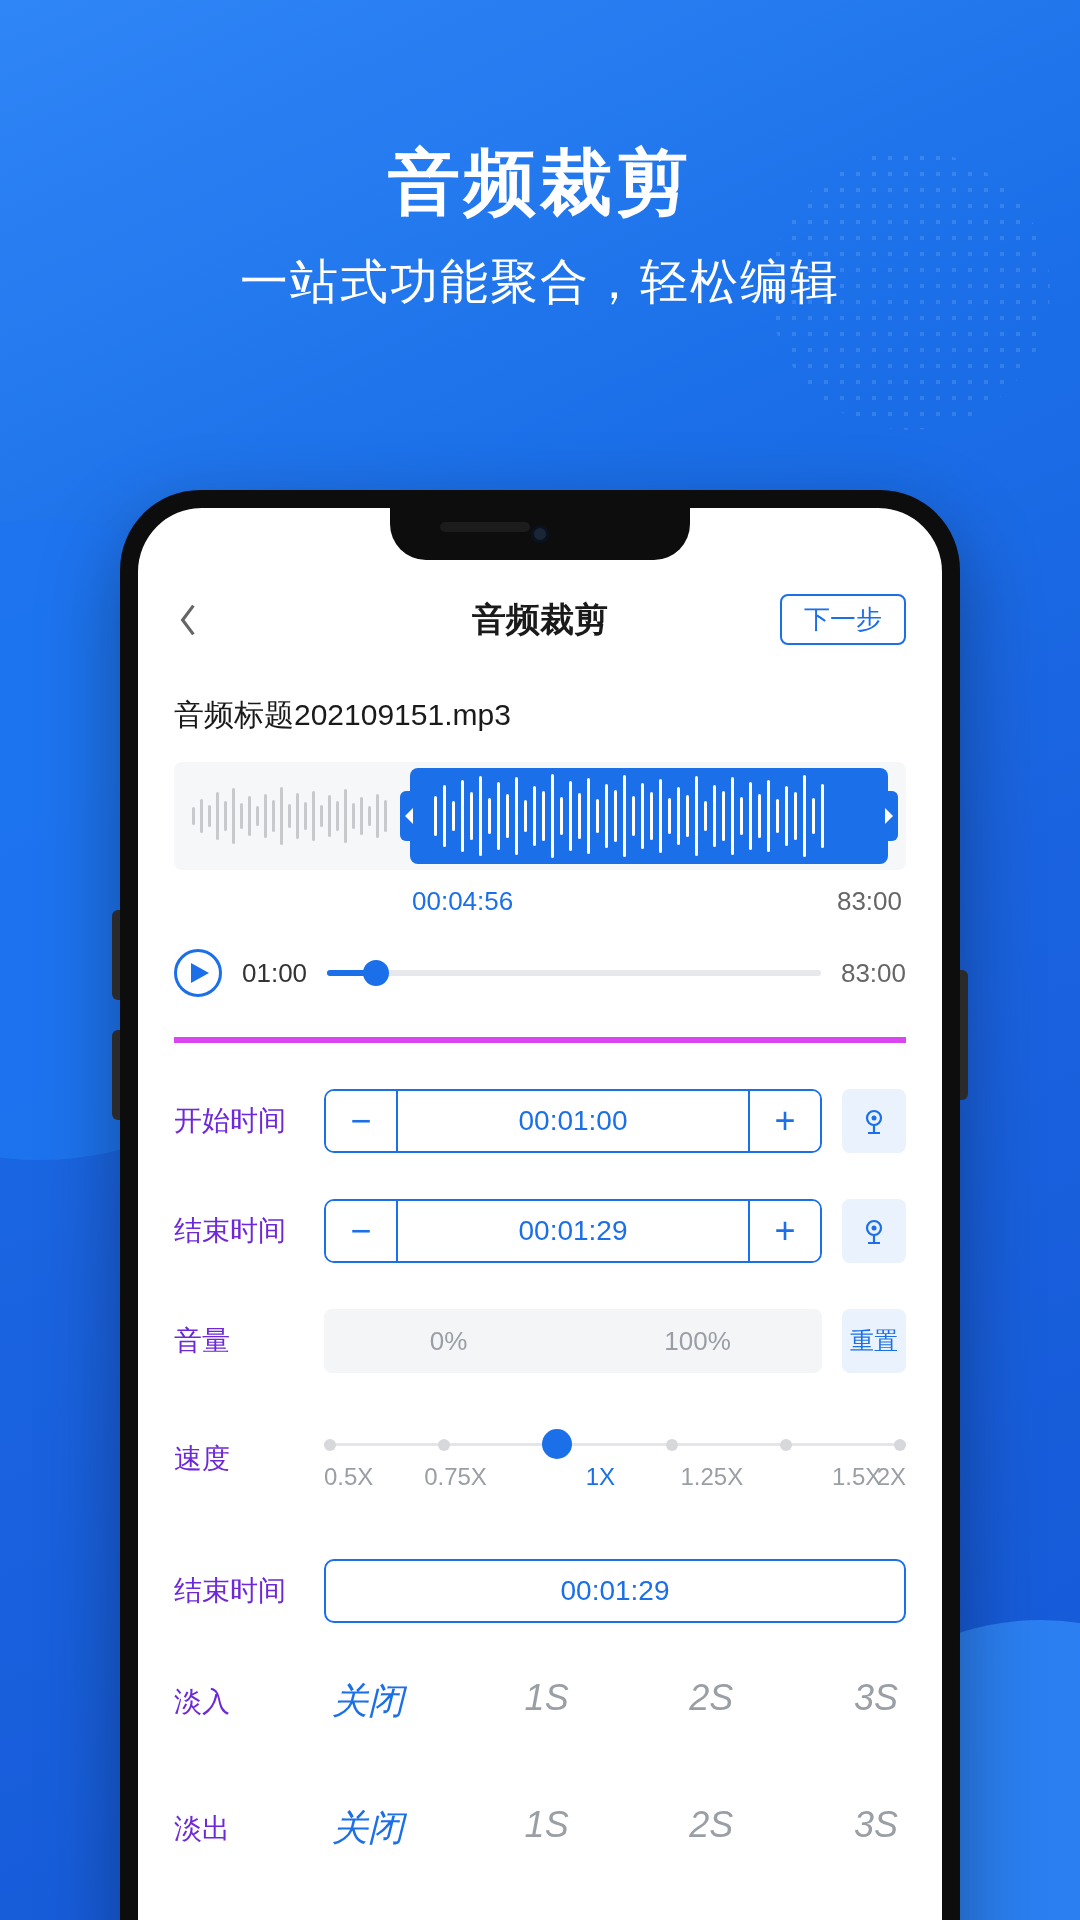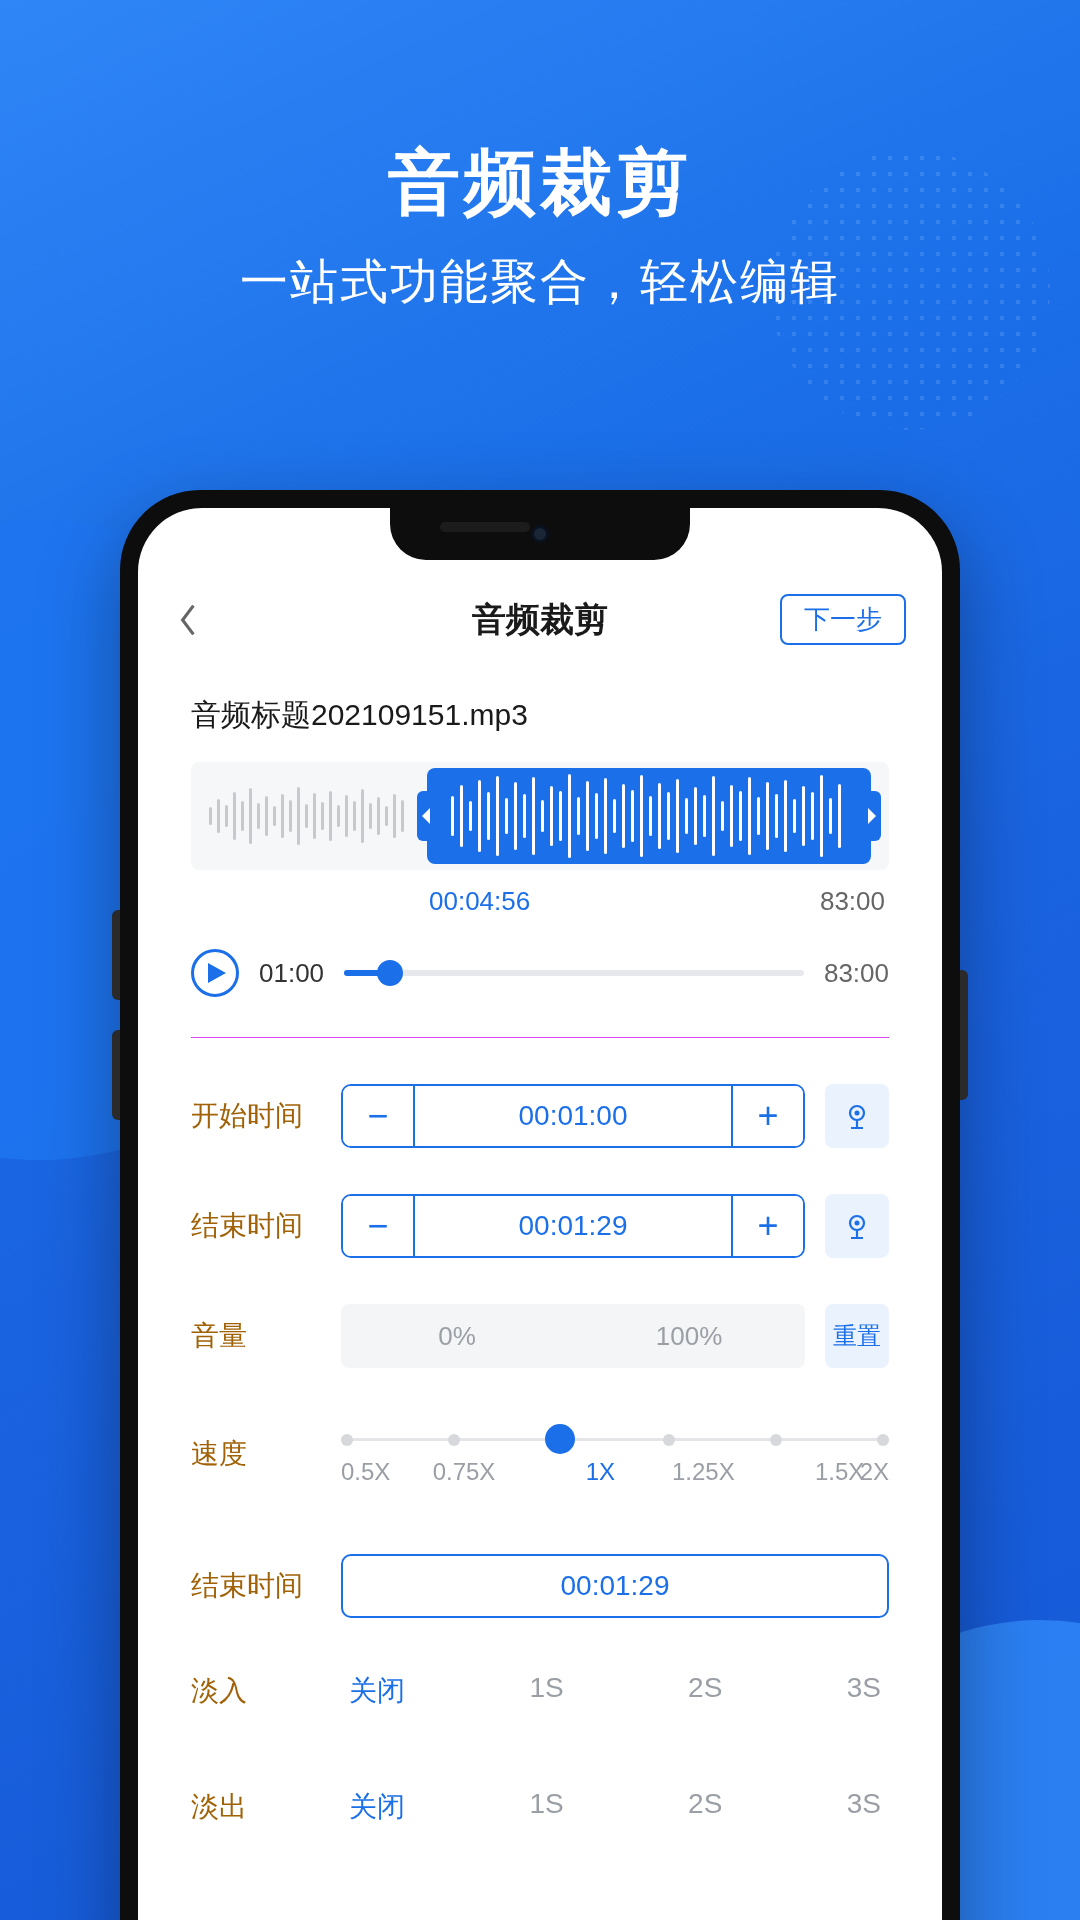--- a/index.html
+++ b/index.html
@@ -24,49 +24,49 @@
 .cam { width: 18px; height: 18px; background: #1a2636; border-radius: 50%; border: 3px solid #0a1220; }
 .speaker { position: absolute; top: 14px; width: 90px; height: 10px; background: #1c1c1c; border-radius: 5px; left: 50%; margin-left: -100px; }
 
 .screen { position: absolute; inset: 0; padding-top: 70px; }
 .nav { display: flex; align-items: center; justify-content: space-between; padding: 16px 36px 16px 30px; }
 .back { width: 40px; height: 40px; display: flex; align-items: center; justify-content: center; color: #666; }
 .back svg { width: 22px; height: 36px; stroke: #666; stroke-width: 3.5; fill: none; }
 .nav-title { font-size: 34px; font-weight: 700; color: #1a1a1a; position: absolute; left: 50%; transform: translateX(-50%); }
 .next-btn { border: 2px solid #1b6fe8; color: #1b6fe8; font-size: 26px; padding: 6px 22px; border-radius: 8px; background: #fff; }
 
-.content { padding: 10px 53px 0; }
+.content { padding: 10px 36px 0; }
 .file-title { font-size: 30px; color: #1a1a1a; margin-top: 24px; margin-bottom: 26px; }
 
 .wave-wrap { width: 100%; height: 108px; background: #f6f7f8; border-radius: 8px; position: relative; overflow: hidden; display: flex; align-items: center; }
 .wave-unsel { position: absolute; left: 18px; top: 0; bottom: 0; width: 210px; display: flex; align-items: center; gap: 5px; }
 .wave-unsel span { width: 3px; background: #c7c9cd; border-radius: 2px; }
 .wave-sel { position: absolute; left: 236px; right: 18px; top: 6px; bottom: 6px; background: #1b6fe8; border-radius: 8px; display: flex; align-items: center; padding: 0 24px; gap: 6px; }
 .wave-sel span { width: 3px; background: #fff; border-radius: 2px; }
 .handle { position: absolute; top: 50%; transform: translateY(-50%); width: 20px; height: 50px; background: #1b6fe8; display: flex; align-items: center; justify-content: center; }
 .handle svg { width: 10px; height: 16px; fill: #fff; }
 .handle.left { left: -10px; border-radius: 6px 0 0 6px; }
 .handle.right { right: -10px; border-radius: 0 6px 6px 0; }
 
 .wave-times { display: flex; justify-content: space-between; margin-top: 16px; padding: 0 4px 0 238px; }
 .wave-times .t1 { color: #1b6fe8; font-size: 26px; }
 .wave-times .t2 { color: #666; font-size: 26px; }
 
-.play-row { display: flex; align-items: center; gap: 20px; margin-top: 32px; padding-bottom: 40px; border-bottom: 1px solid #d946ef; }
+.play-row { display: flex; align-items: center; gap: 20px; margin-top: 32px; padding-bottom: 40px; border-bottom: 6px solid #d946ef; }
 .play-btn { width: 48px; height: 48px; border: 3px solid #1b6fe8; border-radius: 50%; display: flex; align-items: center; justify-content: center; }
 .play-btn svg { width: 18px; height: 20px; fill: #1b6fe8; margin-left: 3px; }
 .play-cur { color: #333; font-size: 26px; }
 .prog { flex: 1; height: 6px; position: relative; }
 .prog-bg { position: absolute; inset: 0; background: #e6e8eb; border-radius: 3px; }
 .prog-fg { position: absolute; left: 0; top: 0; bottom: 0; width: 10%; background: #1b6fe8; border-radius: 3px; }
 .prog-thumb { position: absolute; left: 10%; top: 50%; transform: translate(-50%,-50%); width: 26px; height: 26px; background: #1b6fe8; border-radius: 50%; }
 .play-end { color: #666; font-size: 26px; }
 
 .row { display: flex; align-items: center; gap: 20px; margin-top: 46px; }
-.row-label { width: 130px; font-size: 28px; color: #a16207; }
+.row-label { width: 130px; font-size: 28px; color: #6d28d9; }
 .stepper { flex: 1; display: flex; border: 2px solid #1b6fe8; border-radius: 10px; overflow: hidden; height: 64px; }
 .stepper button { width: 72px; background: #fff; border: none; color: #1b6fe8; font-size: 36px; display: flex; align-items: center; justify-content: center; }
 .stepper .minus { border-right: 2px solid #1b6fe8; }
 .stepper .plus { border-left: 2px solid #1b6fe8; }
 .stepper .val { flex: 1; display: flex; align-items: center; justify-content: center; color: #1b6fe8; font-size: 28px; }
 .pin-btn { width: 64px; height: 64px; background: #eaf2fe; border-radius: 8px; display: flex; align-items: center; justify-content: center; }
 .pin-btn svg { width: 32px; height: 32px; stroke: #1b6fe8; fill: none; stroke-width: 2.2; }
 
 .vol-seg { flex: 1; display: flex; background: #f4f5f7; border-radius: 8px; height: 64px; align-items: center; position: relative; }
 .vol-seg .opt { flex: 1; text-align: center; color: #9a9ea5; font-size: 26px; }
@@ -81,21 +81,21 @@
 .speed-labels { position: absolute; left: 0; right: 0; top: 34px; display: flex; justify-content: space-between; }
 .speed-labels span { color: #9a9ea5; font-size: 24px; transform: translateX(-50%); position: relative; }
 .speed-labels span:first-child { transform: none; }
 .speed-labels span:last-child { transform: translateX(-100%); left: 100%; position: absolute; }
 .speed-labels span.active { color: #1b6fe8; }
 
 .sel-time { flex: 1; border: 2px solid #1b6fe8; border-radius: 10px; height: 64px; display: flex; align-items: center; justify-content: center; color: #1b6fe8; font-size: 28px; }
 .listen-btn { width: 150px; height: 64px; background: #1b6fe8; border-radius: 10px; display: flex; align-items: center; justify-content: center; color: #fff; font-size: 28px; }
 
 .fade-opts { flex: 1; display: flex; justify-content: space-between; padding: 0 8px; }
-.fade-opts span { color: #9a9ea5; font-size: 28px; }
+.fade-opts span { color: #9a9ea5; font-size: 36px; font-style: italic; }
 .fade-opts span.active { color: #1b6fe8; }
 </style>
 </head>
 <body>
 
 <div class="bg-blob1"></div>
 <div class="bg-blob2"></div>
 <div class="bg-dots"></div>
 
 <div class="hero-title">音频裁剪</div>

